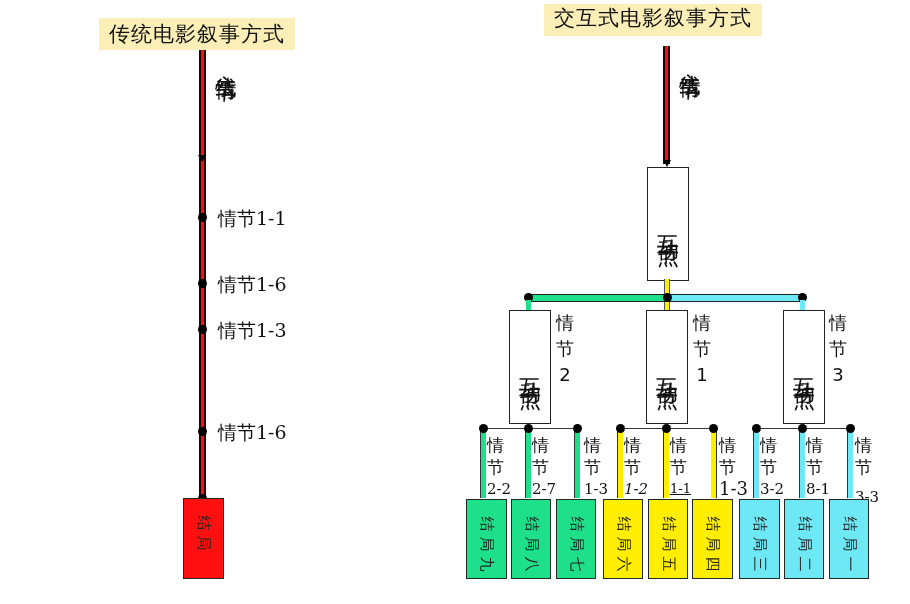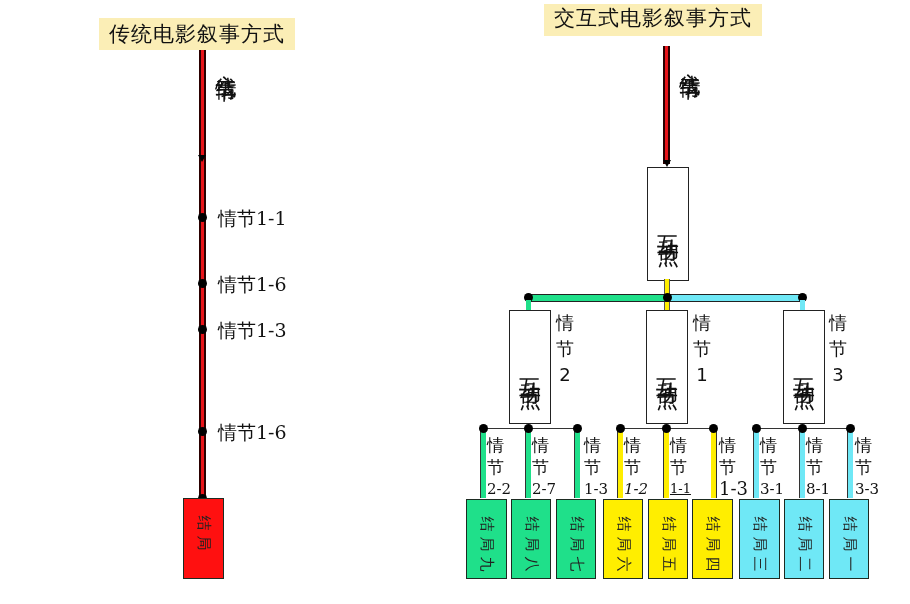--- a/index.html
+++ b/index.html
@@ -139,31 +139,31 @@
   <div style="font-size:13px;text-decoration:underline;">1-1</div>
 </div>
 <div class="abs small-label" style="left:719px; top:434px;">
   <div>情</div>
   <div>节</div>
   <div style="font-size:18px;">1-3</div>
 </div>
 <div class="abs small-label" style="left:760px; top:434px;">
   <div>情</div>
   <div>节</div>
-  <div style="font-size:15px;">3-1</div>
+  <div style="font-size:15px;">3-2</div>
 </div>
 <div class="abs small-label" style="left:806px; top:434px;">
   <div>情</div>
   <div>节</div>
   <div style="font-size:15px;">8-1</div>
 </div>
 <div class="abs small-label" style="left:855px; top:434px;">
   <div>情</div>
   <div>节</div>
-  <div style="font-size:15px;">3-3</div>
+  <div style="font-size:15px;margin-top:8px;">3-3</div>
 </div>
 
 <div class="abs ending" style="left:466px; top:499px; width:41px; height:80px; background:#1fe08a;">
   <span>结</span>
   <span>局</span>
   <span>九</span>
 </div>
 <div class="abs ending" style="left:511px; top:499px; width:40px; height:80px; background:#1fe08a;">
   <span>结</span>
   <span>局</span>

